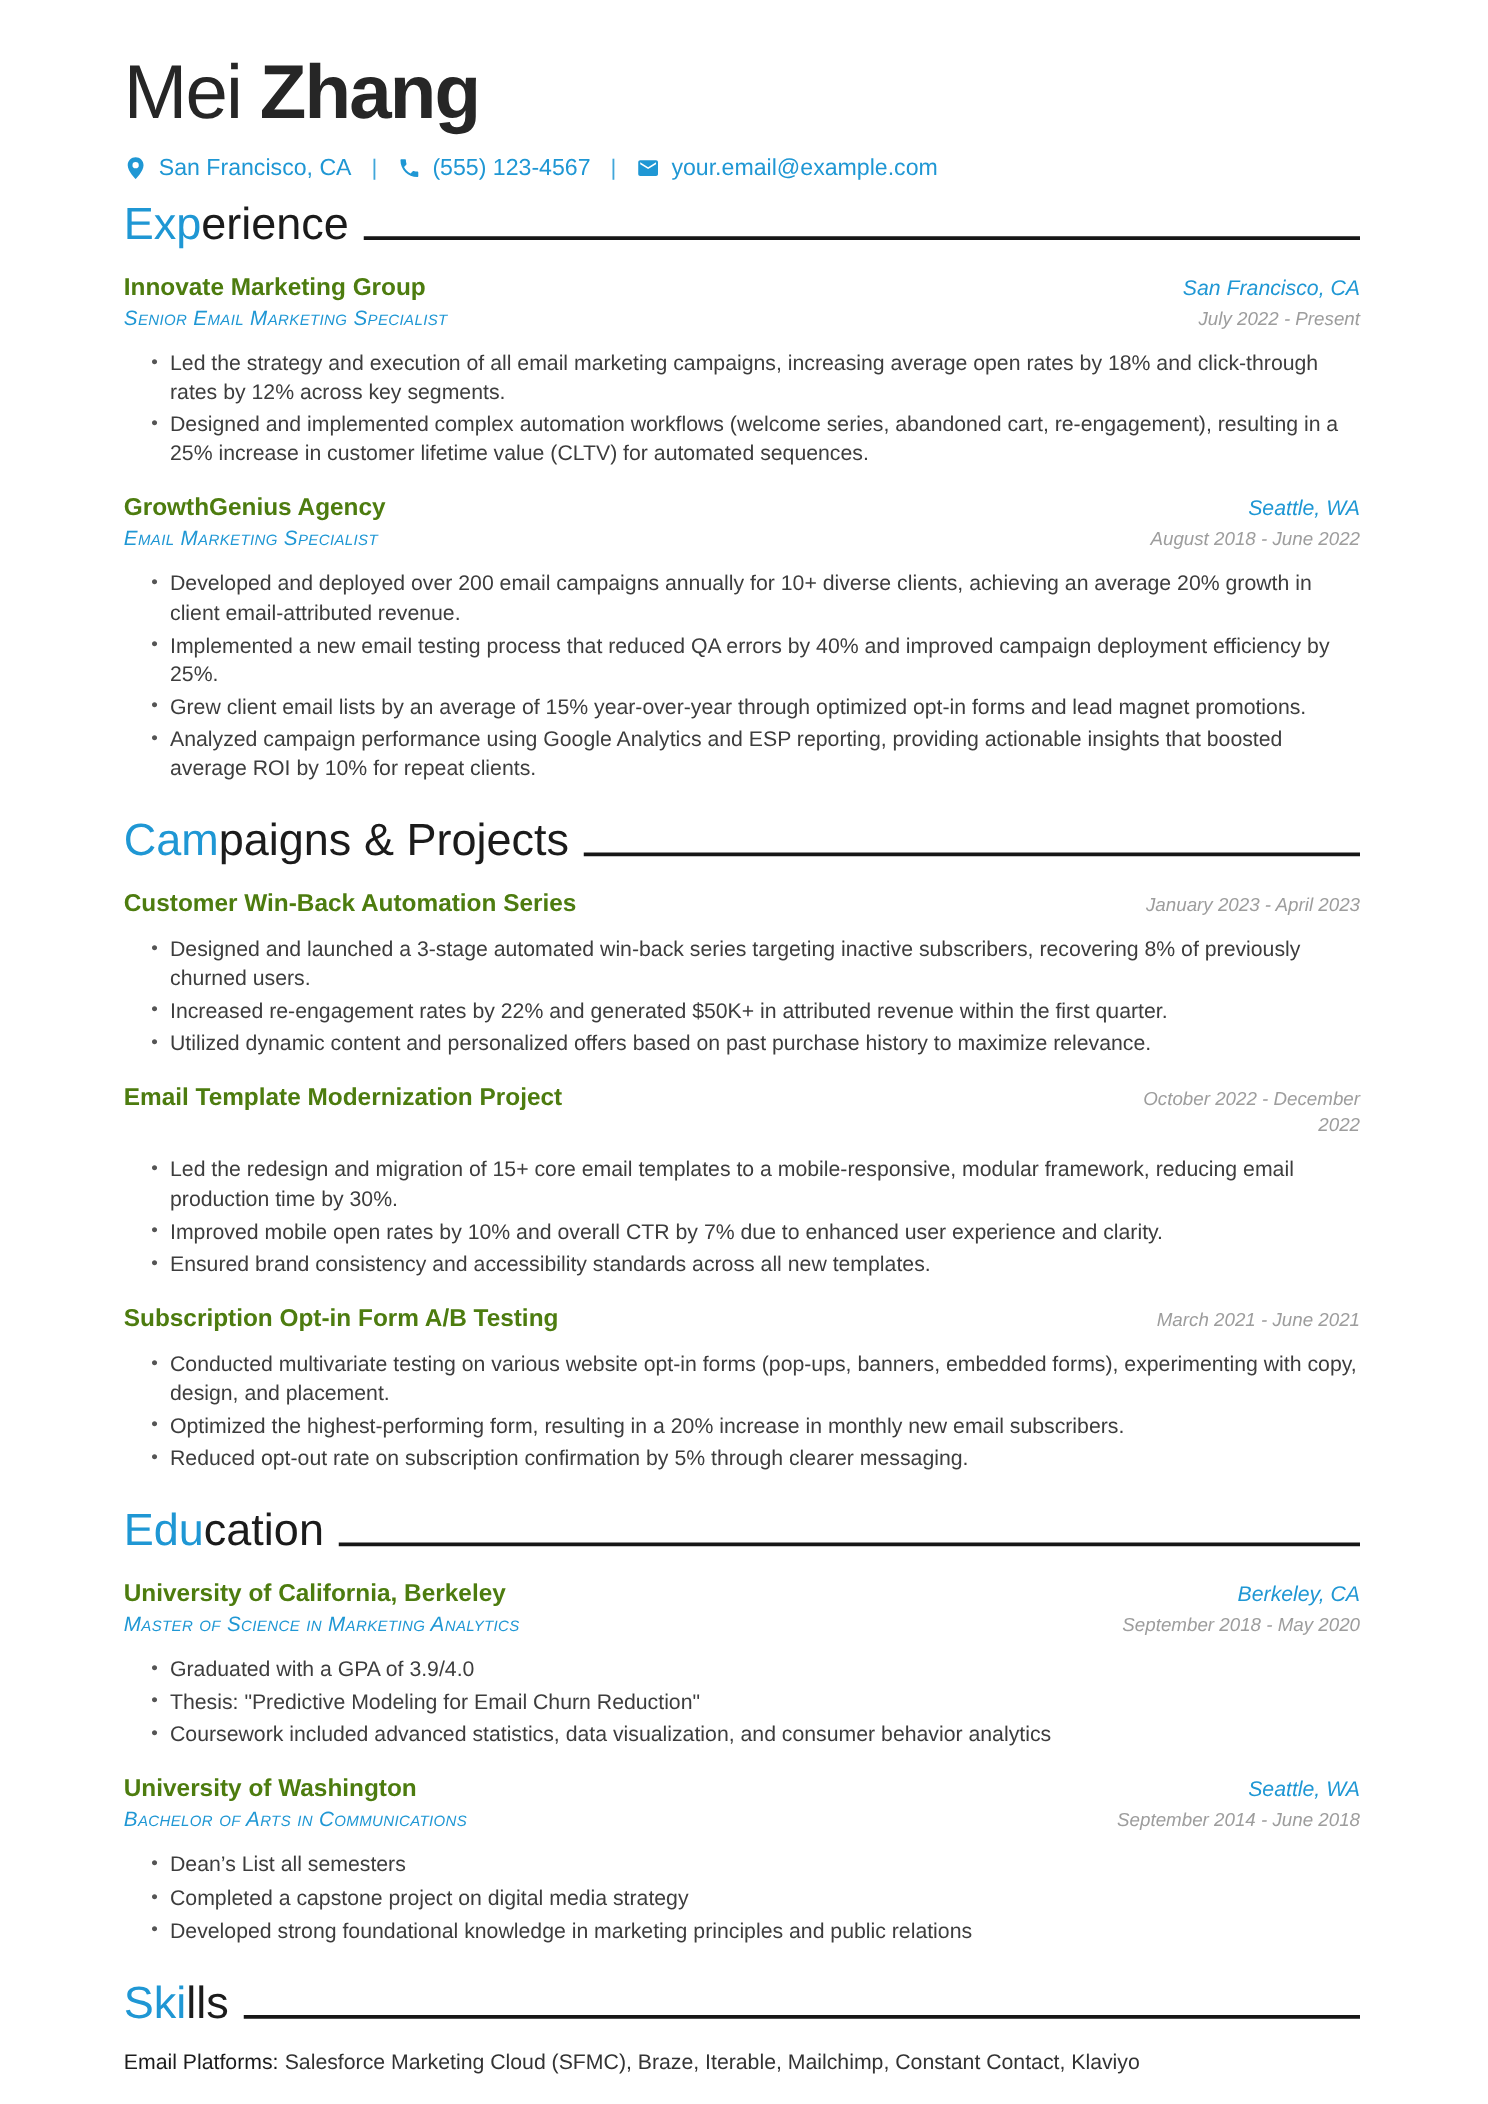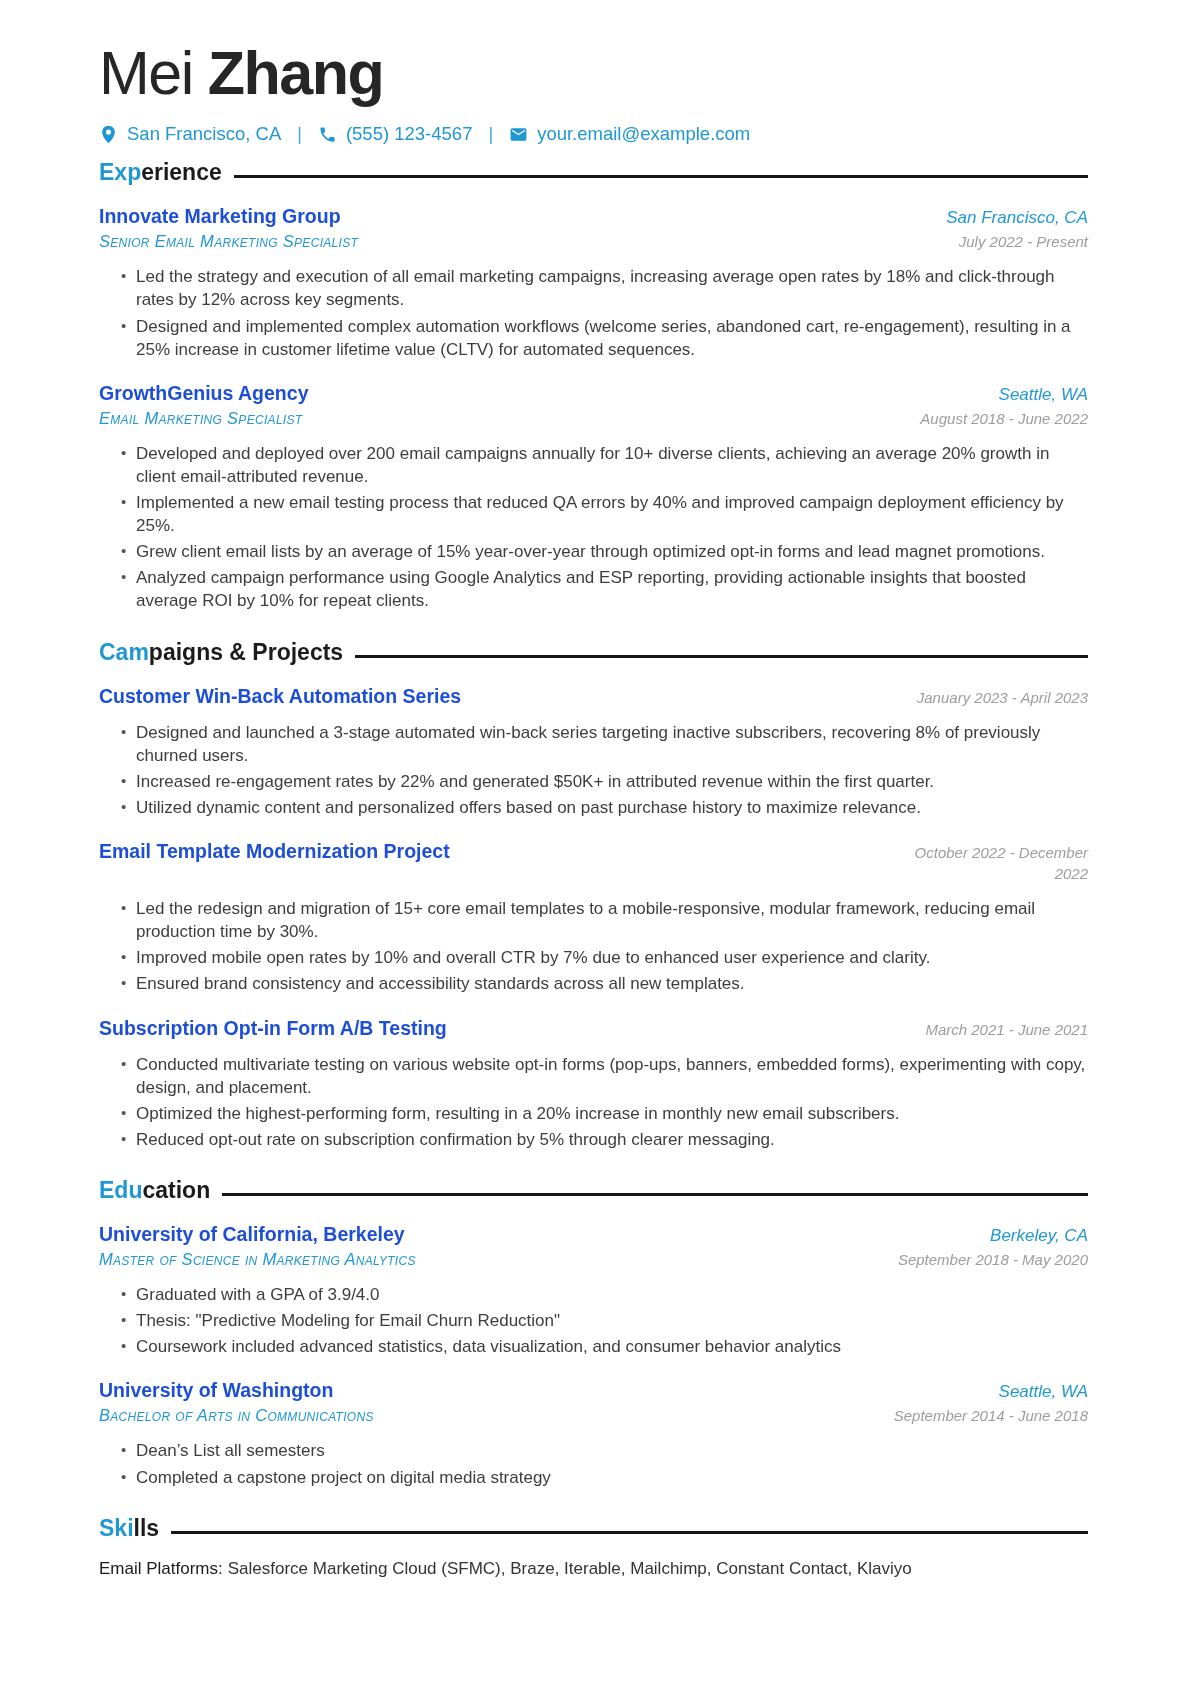--- a/index.html
+++ b/index.html
@@ -37,38 +37,38 @@
   }
   .ci { display: inline-flex; align-items: center; margin-right: 9px; }
   .ci svg { width: 19px; height: 19px; fill: var(--accent); }
   .sep { margin: 0 16px; color: var(--accent); opacity: .85; font-size: 18px; }
 
   
   .sec-h {
     display: flex;
     align-items: flex-end;
     margin: 27px 0 0 0;
-    font-size: 23px;
-    font-weight: 700;
+    font-size: 36px;
+    font-weight: 400;
     color: #1b1b1b;
     line-height: 1.05;
   }
   .sec-h--first { margin-top: 15px; }
   .sec-h .hl { color: var(--accent); }
   .sec-h .rule { flex: 1; border-bottom: 3px solid #161616; margin: 0 0 6px 12px; }
 
   
   .entry { margin-top: 21px; }
   .erow1, .erow2 {
     display: flex;
     justify-content: space-between;
     align-items: baseline;
   }
   .erow2 { margin-top: 3px; }
-  .company { font-size: 19.5px; font-weight: 700; color: #1d4ed8; }
+  .company { font-size: 19.5px; font-weight: 700; color: #4d7c0f; }
   .eloc { font-size: 17px; font-style: italic; color: var(--accent); }
   .pos {
     font-size: 16.5px;
     font-variant: small-caps;
     letter-spacing: .3px;
     color: var(--accent);
     font-style: italic;
   }
   .dates {
     font-size: 15px;
@@ -240,20 +240,21 @@
       <span class="company">University of Washington</span>
       <span class="eloc">Seattle, WA</span>
     </div>
     <div class="erow2">
       <span class="pos">Bachelor of Arts in Communications</span>
       <span class="dates">September 2014 - June 2018</span>
     </div>
     <ul>
       <li>Dean’s List all semesters</li>
       <li>Completed a capstone project on digital media strategy</li>
+      <li>Developed strong foundational knowledge in marketing principles and public relations</li>
     </ul>
   </div>
 
   <h2 class="sec-h">
       <span class="hl">Ski</span>
       <span>lls</span>
       <span class="rule"></span>
     </h2>
 
   <p class="skill"><span class="sk-label">Email Platforms:</span><span>Salesforce Marketing Cloud (SFMC), Braze, Iterable, Mailchimp, Constant Contact, Klaviyo</span></p>

